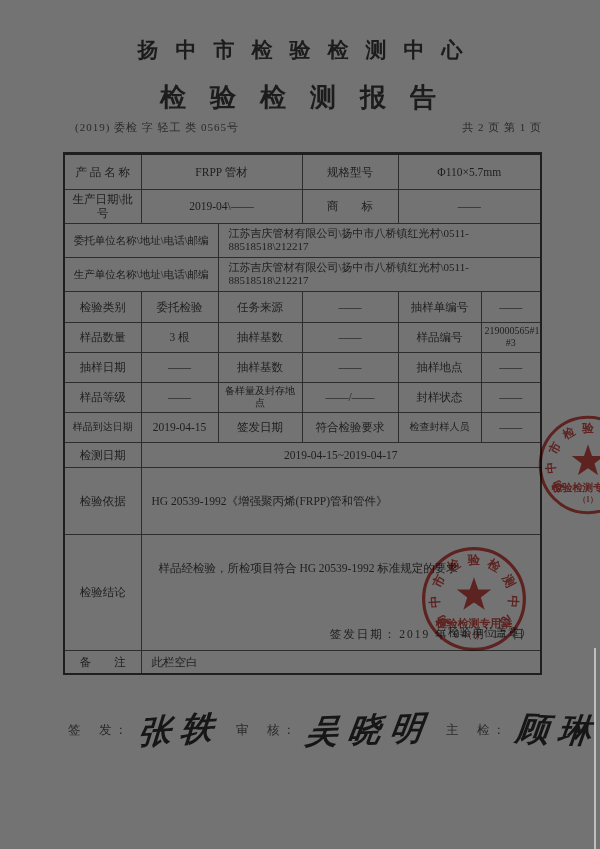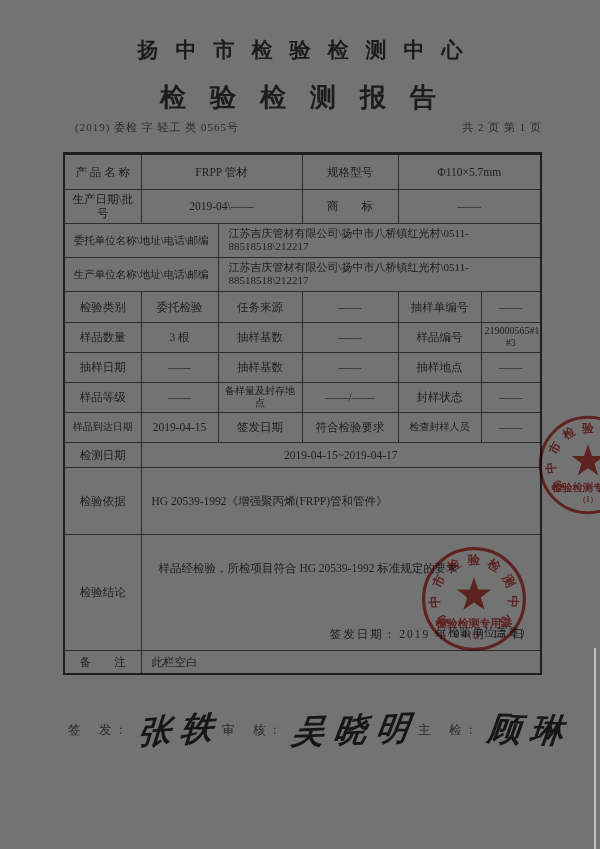--- a/index.html
+++ b/index.html
@@ -50,21 +50,21 @@
     position:absolute; right:8px; top:68px; font-size:11px; letter-spacing:1px;margin-top:23px;
   }
   .issue-date-line {
     position:absolute; right:14px; bottom:8px; font-size:11.5px;
     letter-spacing:2px;
   }
   .issue-date-line .dt { margin-left:2px; }
   
   .sign-row {
     position:absolute; top:692px; left:68px; right:16px; height:76px;
-    display:flex; align-items:center; gap:0;
+    display:flex; align-items:center; gap:14px;
   }
   .sig-group { display:flex; align-items:center; white-space:nowrap; }
   .sig-label { font-size:12.5px; letter-spacing:3px; color:#2a2a2a; flex:none; }
   .sig-name {
     display:inline-block; font-size:33px; font-weight:600;
     letter-spacing:9px; margin-left:8px; color:#161616;
     transform:rotate(-4deg) skewX(-8deg); font-style:italic;
   }
   .sig-name.n2 { transform:rotate(-2deg) skewX(-10deg); }
   .sig-name.n3 { transform:rotate(2deg) skewX(-4deg); }

